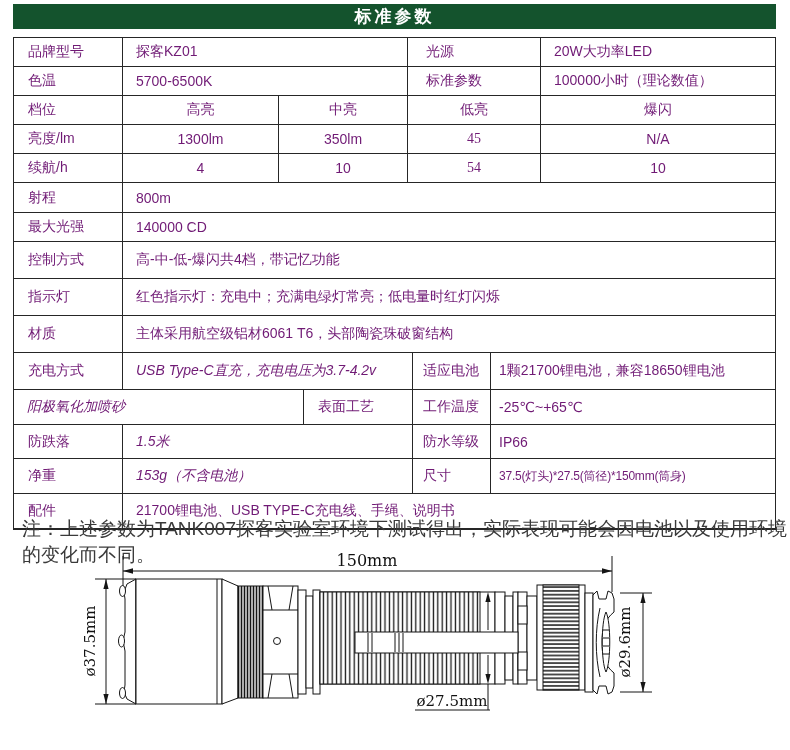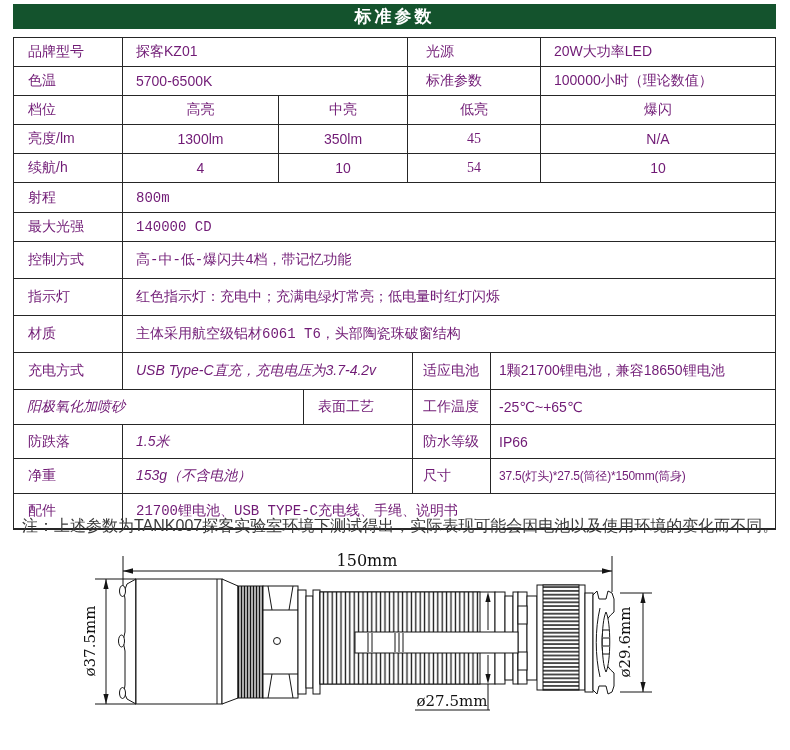--- a/index.html
+++ b/index.html
@@ -17,27 +17,27 @@
   .cell:last-child{border-right:none;}
   .center{justify-content:center;padding-left:0;text-align:right;}
   .w-label{width:109px;flex:none;padding-left:14px;}
   .w-a1{width:285px;flex:none;}
   .w-a2{width:133px;flex:none;padding-left:18px;}
   .w-a3{flex:1;padding-left:13px;}
   .w-b1{width:156px;flex:none;}
   .w-b2{width:129px;flex:none;}
   .w-b3{width:133px;flex:none;font-family:Liberation Serif, serif;}
   .w-b4{flex:1;}
-  .w-c{flex:1;font-family:Liberation Mono, monospace;}
+  .w-c{flex:1;}
   .w-d1{width:290px;flex:none;font-style:italic;}
   .w-d2{width:78px;flex:none;padding-left:10px;}
   .w-d3{flex:1;padding-left:8px;}
   .tight{font-size:12px;letter-spacing:-0.2px;}
   .h28{height:28px}.h29{height:29px}.h33{height:33px}.h34{height:34px}.h36{height:36px}
-  .note{position:absolute;left:22px;top:516px;font-size:16px;color:#3a3a3a;}
+  .note{position:absolute;left:22px;top:516px;font-size:19px;color:#3a3a3a;}
   .diagram{position:absolute;left:0;top:540px;}
   .dim-text{font-family:"DejaVu Serif","Liberation Serif",serif;fill:#111;}
 </style>
 </head>
 <body>
 
 <div class="title-bar">标准参数</div>
 
 <div class="spec-table">
   <div class="trow h28">

